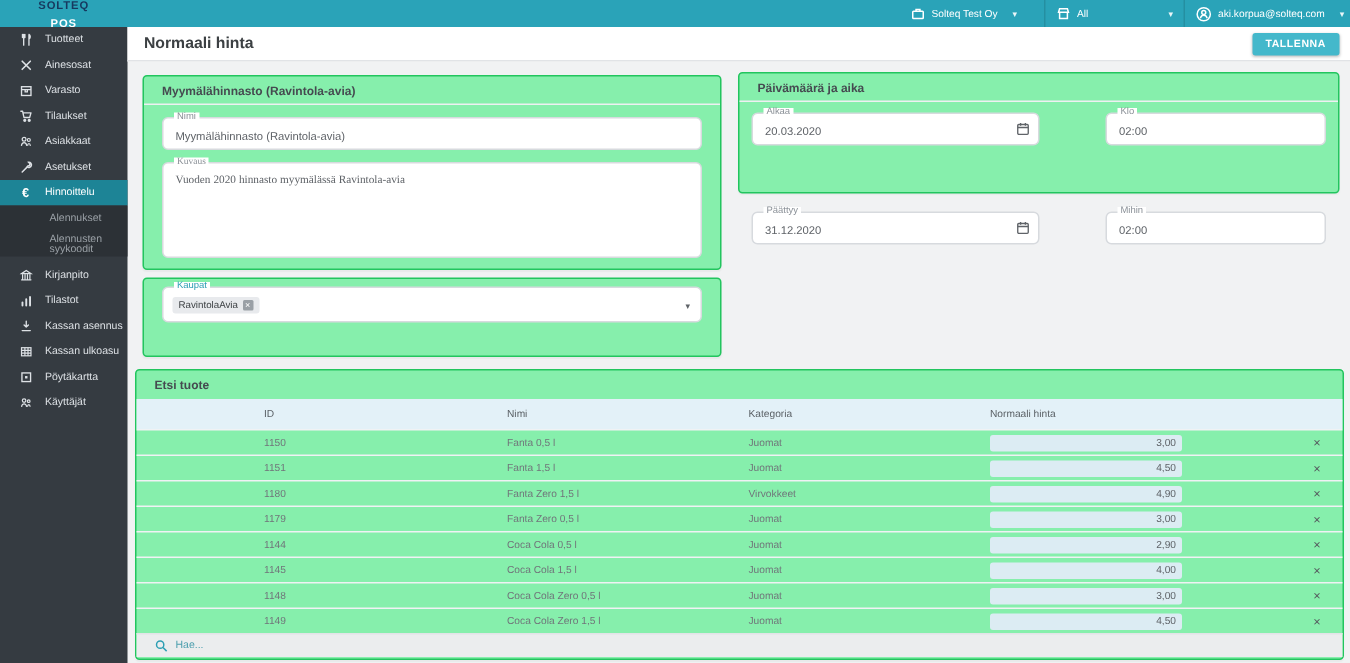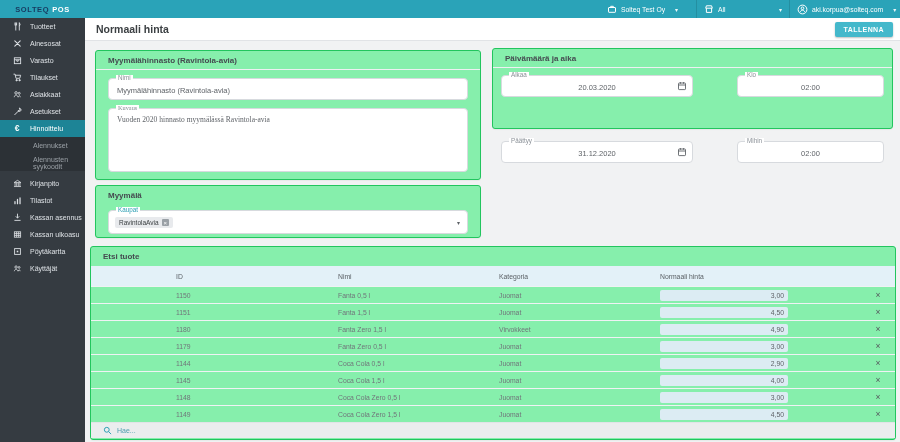--- a/index.html
+++ b/index.html
@@ -1,21 +1,21 @@
 <!DOCTYPE html>
 <html><head>
 <meta charset="utf-8">
 <style>
   * { margin:0; padding:0; box-sizing:border-box; }
   html,body { width:900px; height:442px; overflow:hidden; }
   body { font-family:"Liberation Sans", sans-serif; background:#f1f2f3; position:relative; color:#5f6368; }
 
   
   .topbar { position:absolute; top:0; left:0; width:900px; height:18px; background:#2aa3b8; display:flex; align-items:center; z-index:5; }
-  .logo { width:85px; height:18px; display:flex; align-items:center; justify-content:center; gap:3px; font-size:7.5px; font-weight:bold; letter-spacing:.6px; }
+  .logo { width:85px; height:18px; display:flex; align-items:center; justify-content:center; gap:3px; font-size:7.5px; font-weight:bold; letter-spacing:.6px;flex-direction:column; }
   .logo .lg1 { color:#17395f; }
   .logo .lg2 { color:#ffffff; }
   .tb-right { margin-left:auto; display:flex; align-items:center; height:18px; color:#fff; }
   .tb-group { display:flex; align-items:center; height:18px; padding:0 7px; gap:4px; font-size:6.8px; }
   .tb-div { width:1px; height:18px; background:rgba(0,0,0,.12); }
   .caret { font-size:6px; color:#eaf6f8; margin-left:6px; }
   .tb-group.company { width:96px; }
   .tb-group.location { width:92px; }
   .tb-group.location .caret { margin-left:auto; }
   .tb-group.user { width:110px; }
@@ -36,21 +36,21 @@
   .side-gap { height:4px; }
   .euro-glyph { color:#dde1e5; font-size:8.5px; font-weight:bold; line-height:1; }
   .side-item.active .euro-glyph { color:#fff; }
 
   
   .card { position:absolute; background:#86efac; border:1px solid #22c55e; border-radius:3px; box-shadow:0 1px 1px rgba(0,0,0,.04); }
   .card-head { height:19px; display:flex; align-items:center; padding:0 12px; font-size:8px; font-weight:bold; color:#454a50; }
   .card-head.bordered { border-bottom:1px solid #eef0f2; }
 
   #card-pricelist { left:95px; top:50px; width:386px; height:130px; }
-  #card-datetime  { left:492px; top:48px; width:401px; height:81px;text-align:center; }
+  #card-datetime  { left:492px; top:48px; width:401px; height:81px; }
   #card-store     { left:95px;  top:185px; width:386px; height:53px; }
   #card-products  { left:90px;  top:246px; width:806px; height:194px; }
 
   .card-body { padding:8px 12px; }
 
   
   .field { position:relative; border:1px solid #d7dade; border-radius:4px; background:#fff; }
   .flabel { position:absolute; top:-4px; left:7px; background:#fff; padding:0 2px; font-size:6.3px; color:#8a9097; line-height:1; }
   .flabel.teal { color:#2a9db3; }
   .fvalue { font-size:7.5px; color:#5f6368; padding:7px 8px 0 8px; white-space:nowrap; overflow:hidden; }
@@ -300,21 +300,20 @@
         </span>
     </div>
     <div class="field h22">
       <span class="flabel">Mihin</span>
       <div class="fvalue">02:00</div>
     </div>
   </div>
 </div>
 
 <div class="card" id="card-store">
-  <div class="card-head">Myymälä</div>
   <div class="field kaupat">
     <span class="flabel teal">Kaupat</span>
     <span class="chip">
       <span>RavintolaAvia</span>
       <span class="chip-x">×</span>
     </span>
     <span class="sel-caret">▾</span>
   </div>
 </div>
 

